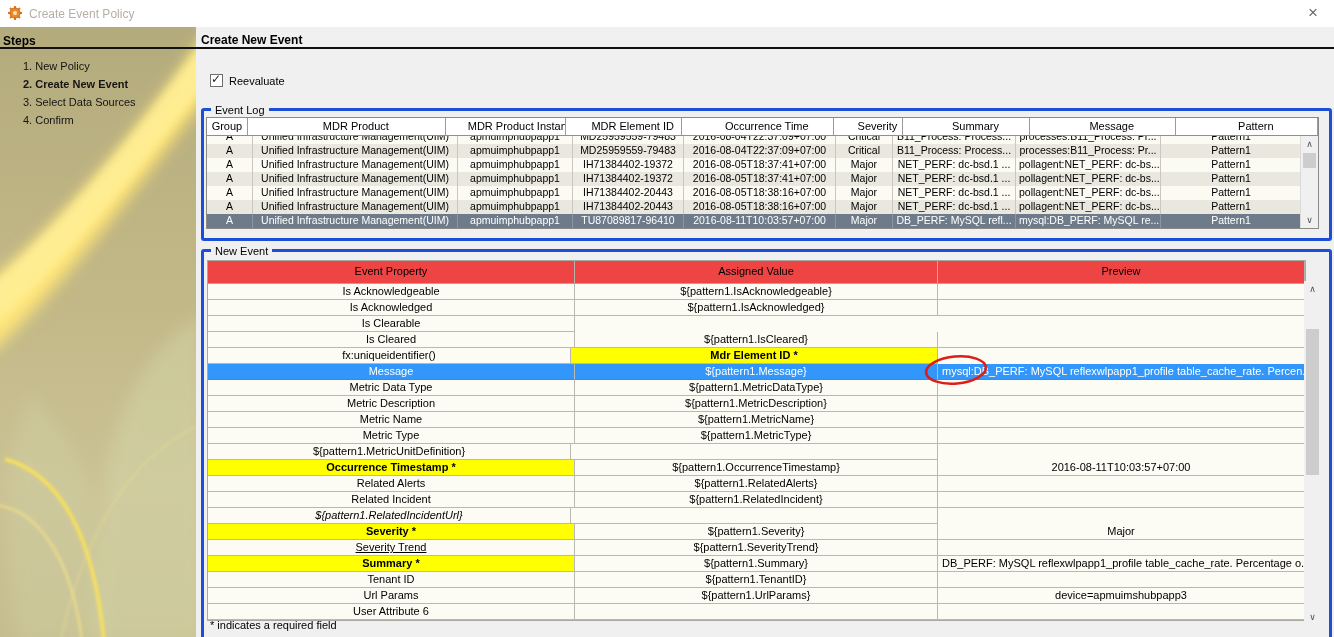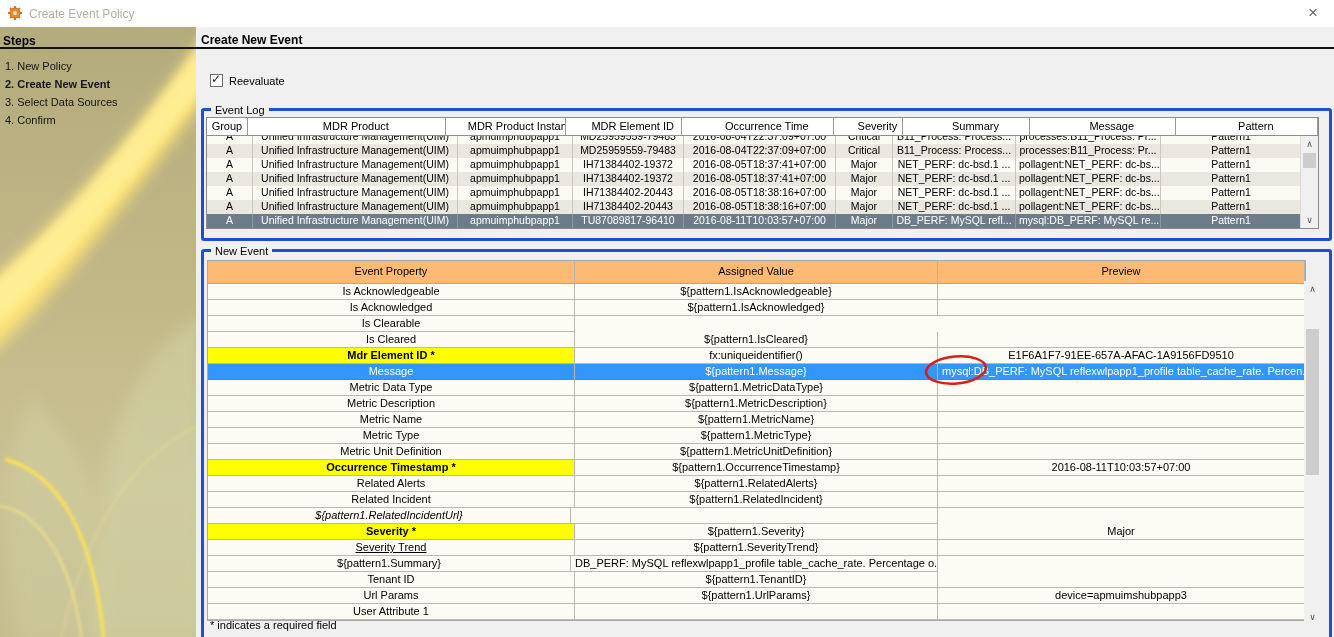--- a/index.html
+++ b/index.html
@@ -13,21 +13,21 @@
   #titlebar .gear{position:absolute;left:7px;top:5px;width:16px;height:16px;}
   #titlebar .title{position:absolute;left:29px;top:7px;font-size:12px;color:#b6afa5;}
   #titlebar .close{position:absolute;right:10px;top:2px;width:22px;height:22px;text-align:center;line-height:22px;font-size:17px;color:#6b6b6b;cursor:default;}
   
   #hline{position:absolute;left:0;top:47px;width:1334px;height:2px;background:#111;z-index:5;}
   
   #sidebar{position:absolute;left:0;top:27px;width:196px;height:610px;overflow:hidden;background:#5eead4;text-decoration:underline;}
   #sidebar svg.bg{position:absolute;left:0;top:0;}
   .steps-title{position:absolute;left:3px;top:7px;font-size:12px;font-weight:bold;color:#000;z-index:4;}
   .steps-list{position:absolute;left:5px;top:33px;z-index:4;}
-  .step-item{font-size:11px;line-height:13px;margin-bottom:5px;color:#141414;white-space:nowrap;}
+  .step-item{font-size:11px;line-height:13px;margin-bottom:5px;color:#141414;white-space:nowrap;margin-left:18px;}
   .step-item.active{font-weight:bold;}
   
   #main{position:absolute;left:196px;top:27px;width:1138px;height:610px;background:#f0f0f0;}
   .main-title{position:absolute;left:201px;top:33px;font-size:12px;font-weight:bold;z-index:4;}
   
   .chk{position:absolute;left:210px;top:74px;width:13px;height:13px;background:#fff;border:1px solid #6e6e6e;box-sizing:border-box;}
   .chk .check{position:absolute;left:0px;top:-2px;font-size:12px;font-weight:bold;color:#1c1c1c;line-height:13px;}
   .chk-label{position:absolute;left:229px;top:75px;font-size:11px;}
   
   .groupbox{position:absolute;border:3px solid #1d4ed8;border-radius:3px;text-align:center;}
@@ -52,21 +52,21 @@
   #elog-scroll{right:0;top:18px;height:92px;border-left:1px solid #dadada;}
   #elog-scroll .up{top:0;}
   #elog-scroll .down{bottom:0;}
   #elog-scroll .scroll-thumb{top:17px;height:15px;}
   #ne-scroll{left:1304px;top:281px;height:344px;position:absolute;}
   #ne-scroll .up{top:0;}
   #ne-scroll .down{bottom:0;}
   #ne-scroll .scroll-thumb{top:48px;height:146px;}
   
   .ne-table{position:absolute;left:3px;top:8px;width:1099px;border:1px solid #a9a9a3;background:#fcfbf4;box-sizing:border-box;}
-  .ne-head{display:flex;height:23px;background:#fdba74;border-bottom:1px solid #a9a9a3;box-sizing:border-box;}
+  .ne-head{display:flex;height:23px;background:#ef4444;border-bottom:1px solid #a9a9a3;box-sizing:border-box;}
   .ne-hcell{box-sizing:border-box;padding:4px 8px;border-right:1px solid #b4b4ae;font-size:11px;white-space:nowrap;overflow:hidden;}
   .ne-row{display:flex;height:16px;}
   .ne-cell{box-sizing:border-box;height:16px;padding:1px 4px;border-right:1px solid #bab9b1;border-bottom:1px solid #bab9b1;font-size:11px;line-height:13px;white-space:nowrap;overflow:hidden;background:#fcfbf4;}
   .ne-cell.required{background:#ffff00;font-weight:bold;}
   .ne-row.selected .ne-cell{background:#3296fb;color:#fff;border-bottom-color:#2f8ce8;}
   .required-note{position:absolute;left:210px;top:619px;font-size:11px;}
   
   #annotation{position:absolute;left:922px;top:351px;width:70px;height:38px;z-index:9;pointer-events:none;}
 </style>
 </head>
@@ -264,23 +264,22 @@
         <div class="ne-row">
           <div class="ne-cell ne-prop" style="width: 367px;">Is Clearable</div>
           <div class="ne-cell" style="width: 363px; margin-top: 44px;">${pattern1.IsClearable}</div>
         </div>
         <div class="ne-row">
           <div class="ne-cell ne-prop" style="width: 367px;">Is Cleared</div>
           <div class="ne-cell" style="width: 363px;">${pattern1.IsCleared}</div>
           <div class="ne-cell" style="width: 367px;"></div>
         </div>
         <div class="ne-row">
+          <div class="ne-cell" style="width: 363px;">fx:uniqueidentifier()</div>
           <div class="ne-cell ne-prop required" style="width: 367px;">Mdr Element ID *</div>
-          <div class="ne-cell" style="width: 363px;">fx:uniqueidentifier()</div>
-          <div class="ne-cell" style="width: 367px;">E1F6A1F7-91EE-657A-AFAC-1A9156FD9510</div>
         </div>
         <div class="ne-row selected">
           <div class="ne-cell ne-prop" style="width: 367px;">Message</div>
           <div class="ne-cell" style="width: 363px;">${pattern1.Message}</div>
           <div class="ne-cell" style="width: 367px;">mysql:DB_PERF: MySQL reflexwlpapp1_profile table_cache_rate. Percen...</div>
         </div>
         <div class="ne-row">
           <div class="ne-cell ne-prop" style="width: 367px;">Metric Data Type</div>
           <div class="ne-cell" style="width: 363px;">${pattern1.MetricDataType}</div>
           <div class="ne-cell" style="width: 367px;"></div>
@@ -294,21 +293,20 @@
           <div class="ne-cell ne-prop" style="width: 367px;">Metric Name</div>
           <div class="ne-cell" style="width: 363px;">${pattern1.MetricName}</div>
           <div class="ne-cell" style="width: 367px;"></div>
         </div>
         <div class="ne-row">
           <div class="ne-cell ne-prop" style="width: 367px;">Metric Type</div>
           <div class="ne-cell" style="width: 363px;">${pattern1.MetricType}</div>
           <div class="ne-cell" style="width: 367px;"></div>
         </div>
         <div class="ne-row">
-          <div class="ne-cell ne-prop" style="width: 367px;">Metric Unit Definition</div>
           <div class="ne-cell" style="width: 363px;">${pattern1.MetricUnitDefinition}</div>
           <div class="ne-cell" style="width: 367px;"></div>
         </div>
         <div class="ne-row">
           <div class="ne-cell ne-prop required" style="width: 367px;">Occurrence Timestamp *</div>
           <div class="ne-cell" style="width: 363px;">${pattern1.OccurrenceTimestamp}</div>
           <div class="ne-cell" style="width: 367px;">2016-08-11T10:03:57+07:00</div>
         </div>
         <div class="ne-row">
           <div class="ne-cell ne-prop" style="width: 367px;">Related Alerts</div>
@@ -328,35 +326,36 @@
           <div class="ne-cell ne-prop required" style="width: 367px;">Severity *</div>
           <div class="ne-cell" style="width: 363px;">${pattern1.Severity}</div>
           <div class="ne-cell" style="width: 367px;">Major</div>
         </div>
         <div class="ne-row">
           <div class="ne-cell ne-prop" style="width: 367px; text-decoration: underline;">Severity Trend</div>
           <div class="ne-cell" style="width: 363px;">${pattern1.SeverityTrend}</div>
           <div class="ne-cell" style="width: 367px;"></div>
         </div>
         <div class="ne-row">
+          <div class="ne-cell ne-prop required" style="width: 367px;">Summary *</div>
           <div class="ne-cell" style="width: 363px;">${pattern1.Summary}</div>
           <div class="ne-cell" style="width: 367px;">DB_PERF: MySQL reflexwlpapp1_profile table_cache_rate. Percentage o...</div>
         </div>
         <div class="ne-row">
           <div class="ne-cell ne-prop" style="width: 367px;">Tenant ID</div>
           <div class="ne-cell" style="width: 363px;">${pattern1.TenantID}</div>
           <div class="ne-cell" style="width: 367px;"></div>
         </div>
         <div class="ne-row">
           <div class="ne-cell ne-prop" style="width: 367px;">Url Params</div>
           <div class="ne-cell" style="width: 363px;">${pattern1.UrlParams}</div>
           <div class="ne-cell" style="width: 367px;">device=apmuimshubpapp3</div>
         </div>
         <div class="ne-row">
-          <div class="ne-cell ne-prop" style="width: 367px;">User Attribute 1</div>
+          <div class="ne-cell ne-prop" style="width: 367px;">User Attribute 6</div>
           <div class="ne-cell" style="width: 363px;"></div>
           <div class="ne-cell" style="width: 367px;"></div>
         </div>
       </div>
   </div>
 </div>
 
 <div class="vscroll" id="ne-scroll">
   <div class="scroll-btn up">∧</div>
   <div class="scroll-thumb"></div>

